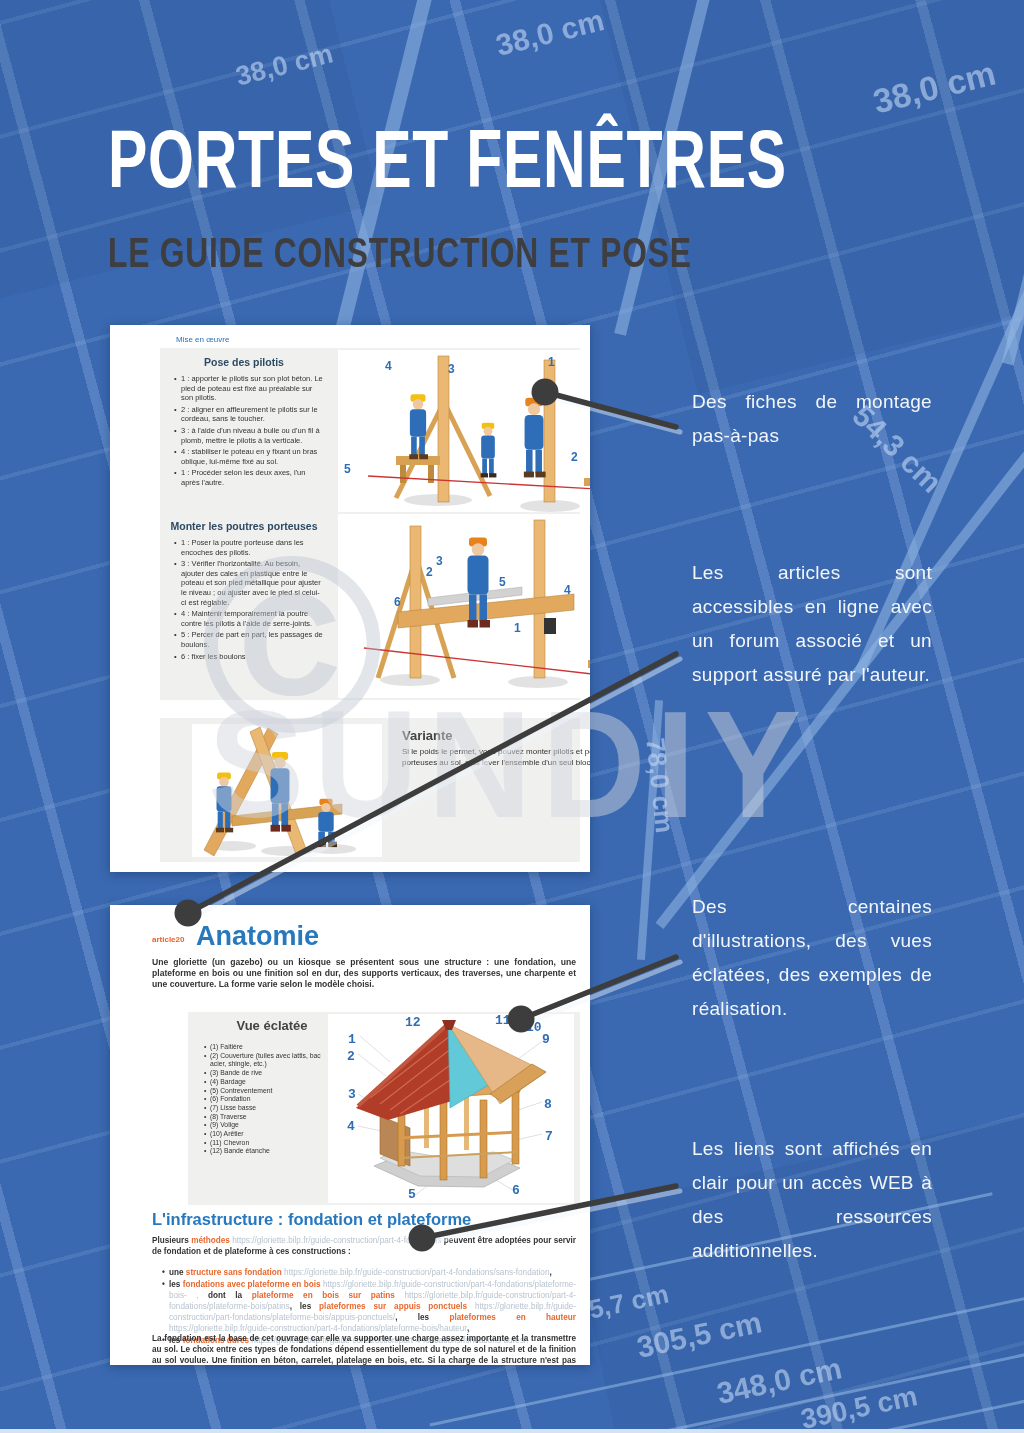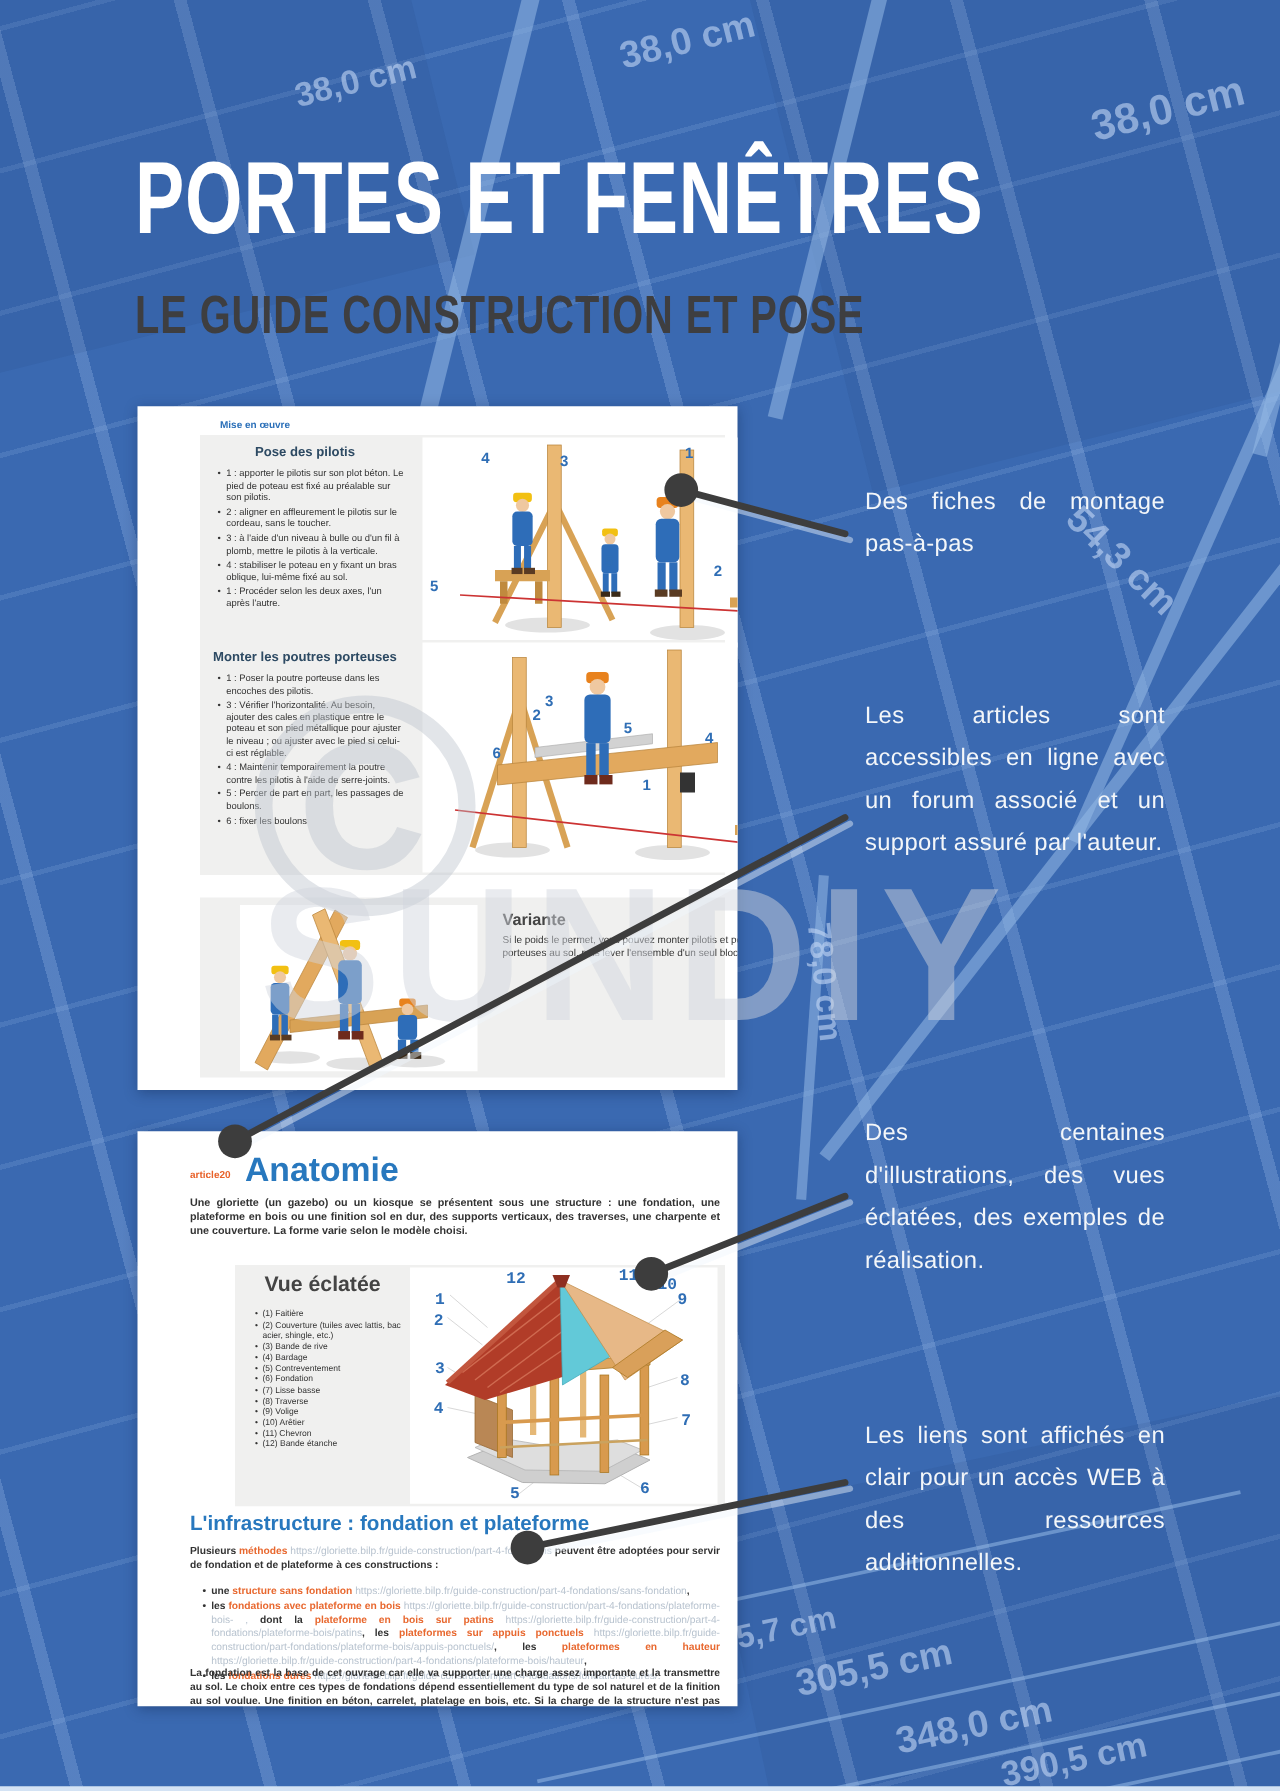--- a/index.html
+++ b/index.html
@@ -28,40 +28,40 @@
     color:rgba(185,192,202,.42);z-index:4;pointer-events:none;line-height:1;}
   .wm-brand{position:absolute;left:208px;top:688px;font-size:152px;font-weight:700;letter-spacing:10px;
     color:rgba(208,214,222,.48);z-index:4;pointer-events:none;line-height:1;transform:scaleX(.95);transform-origin:left top;}
 
   
   .card{position:absolute;left:110px;width:480px;background:#fff;z-index:2;
     box-shadow:0 2px 10px rgba(10,25,60,.35);overflow:hidden;}
   #card1{top:325px;height:547px;}
   #card2{top:905px;height:460px;}
 
-  .breadcrumb{position:absolute;left:42px;top:10px;font-size:8px;font-weight:700;color:#2a6fb8;padding-left:24px;}
+  .breadcrumb{position:absolute;left:42px;top:10px;font-size:8px;font-weight:400;color:#2a6fb8;padding-left:24px;}
 
   .panel{position:absolute;left:12px;right:10px;background:#f0f0ef;margin-left:38px;}
   .panel-title{font-weight:700;color:#2d4a63;font-size:10.5px;text-align:center;padding-top:8px;}
   .steps{margin:6px 0 0 0;padding:0 8px 0 14px;list-style:none;width:150px;}
   .steps li{font-size:7.5px;line-height:9.6px;color:#333;margin-bottom:2px;position:relative;padding-left:7px;}
   .steps li::before{content:"•";position:absolute;left:0;top:0;color:#333;}
   .figure{position:absolute;background:#fff;overflow:hidden;}
   .fig-num{position:absolute;font-size:46px;font-weight:700;color:#111;line-height:1;z-index:3;}
   .callout{position:absolute;font-size:12px;font-weight:700;color:#2f6eb5;z-index:3;line-height:1;}
 
   .variant-title{position:absolute;font-weight:700;color:#444;font-size:13px;}
   .variant-text{position:absolute;font-size:8px;line-height:11px;color:#333;}
 
   
   .article-tag{position:absolute;left:42px;top:30px;font-size:8px;font-weight:700;color:#e8622a;}
   .article-title{position:absolute;left:86px;top:16px;font-size:27px;font-weight:700;color:#2878be;}
   .article-intro{position:absolute;left:42px;right:14px;top:52px;font-size:8.6px;line-height:11px;
     font-weight:700;color:#333;text-align:justify;}
-  .exploded-title{font-weight:700;color:#444;font-size:17px;text-align:center;padding-top:6px;}
+  .exploded-title{font-weight:700;color:#444;font-size:13px;text-align:center;padding-top:6px;padding-left:14px;}
   .exploded-list{margin:10px 0 0 0;padding:0 6px 0 16px;list-style:none;width:120px;}
   .exploded-list li{font-size:6.8px;line-height:8.7px;color:#333;position:relative;padding-left:6px;}
   .exploded-list li::before{content:"•";position:absolute;left:0;top:0;color:#333;}
   .infra-title{position:absolute;left:42px;top:305px;font-size:16.5px;font-weight:700;color:#2878be;}
   .rich{font-size:8.2px;line-height:11px;color:#333;text-align:justify;}
   .rich .seg-text{font-weight:700;color:#333;}
   .rich .seg-link{font-weight:700;color:#e8682f;}
   .rich .seg-url{font-weight:400;color:#b8c3cf;}
   .infra-intro{position:absolute;left:42px;right:14px;top:330px;}
   .infra-bullets{position:absolute;left:42px;right:14px;top:362px;margin:0;padding:0 0 0 10px;list-style:none;}

